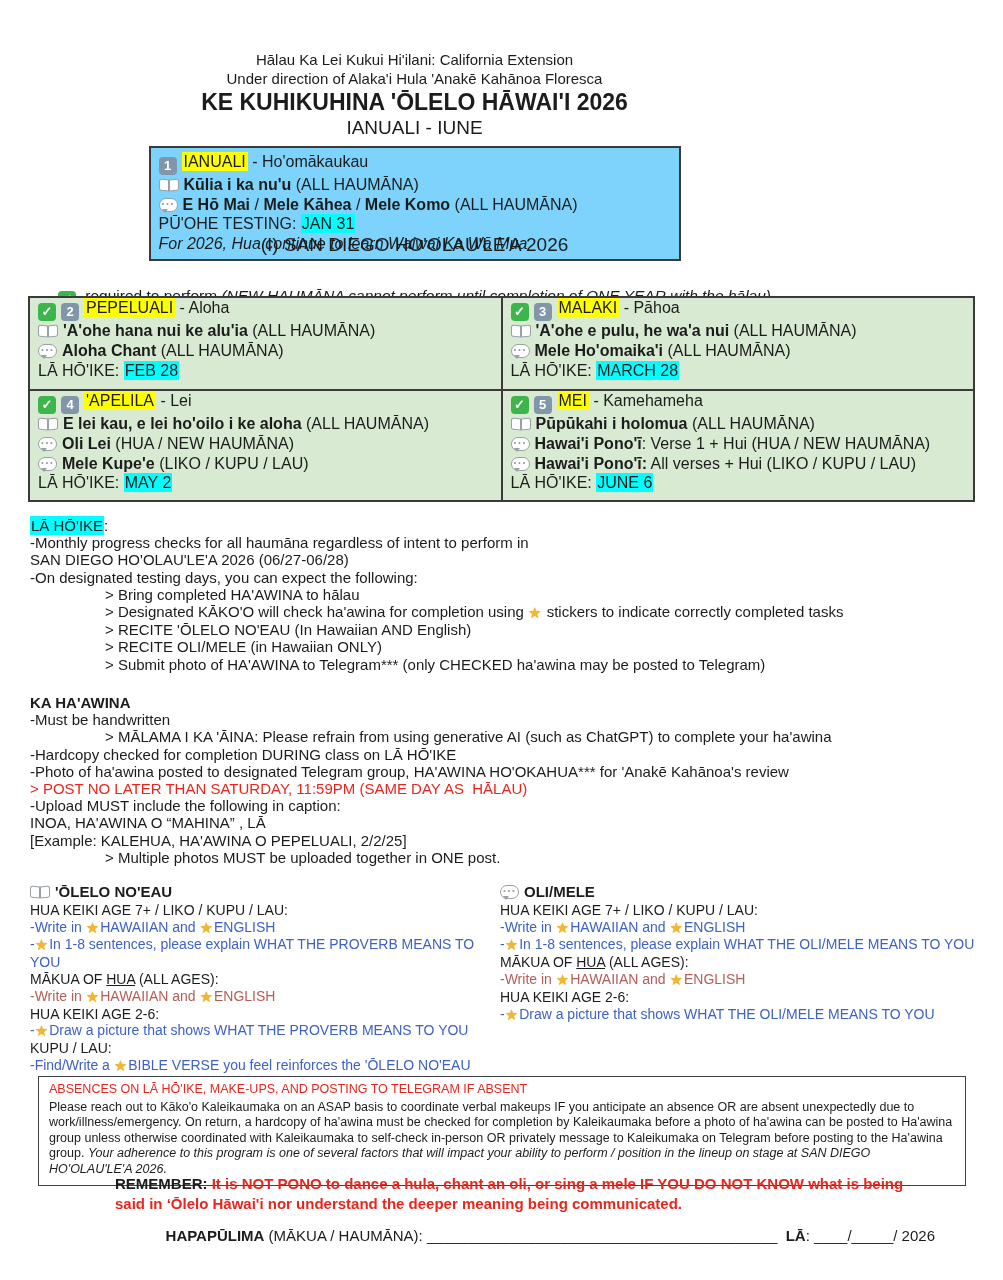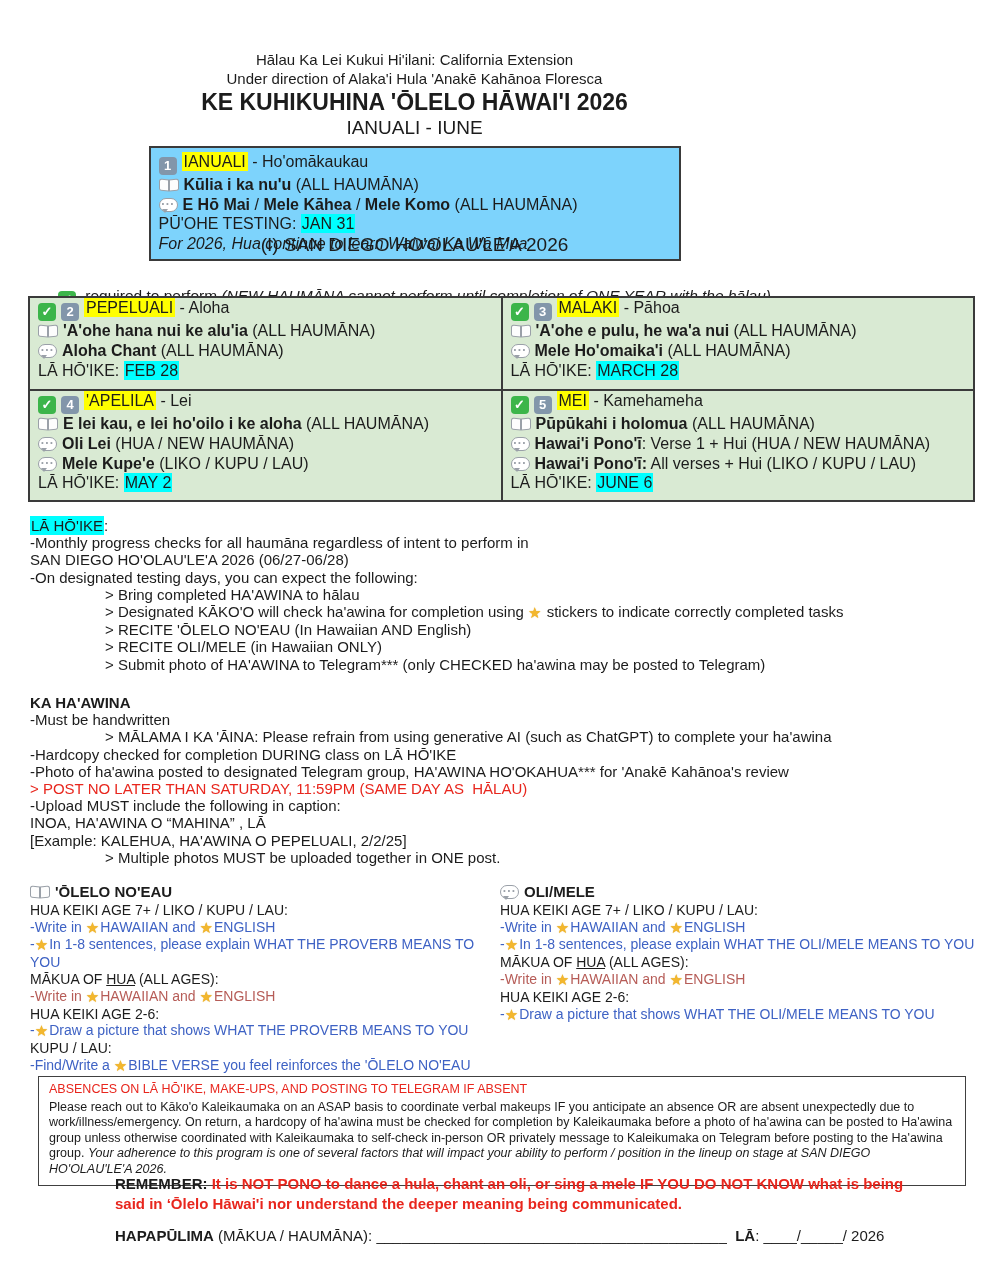--- a/index.html
+++ b/index.html
@@ -54,21 +54,21 @@
 
   .col{position:absolute;font-size:14px;line-height:16.8px;}
   .col .line:first-child{font-size:15px;margin-bottom:1px;}
   .col-left{top:884px;left:30px;width:465px;}
   .col-right{top:884px;left:500px;width:480px;}
 
   .absence{position:absolute;top:1076px;left:38px;width:928px;box-sizing:border-box;border:1px solid #404040;padding:5px 10px 7px 10px;font-size:12.5px;line-height:15.6px;background:#fff;}
   .absence-title{color:var(--c-red,#e8261d);margin-bottom:2px;}
 
   .remember{position:absolute;top:1174px;left:115px;width:800px;font-size:15px;line-height:19.5px;white-space:pre-wrap;}
-  .signature{position:absolute;top:1226px;left:115px;width:820px;font-size:15px;line-height:19px;white-space:pre-wrap;}
+  .signature{position:absolute;top:1226px;left:115px;width:820px;font-size:15px;line-height:19px;white-space:pre-wrap;text-align:right;}
 </style>
 </head>
 <body>
 
 <div class="page">
 
   <div class="header">
     <div class="l1">Hālau Ka Lei Kukui Hi'ilani: California Extension</div>
     <div class="l1">Under direction of Alaka'i Hula 'Anakē Kahānoa Floresca</div>
     <div class="title">KE KUHIKUHINA 'ŌLELO HĀWAI'I 2026</div>

